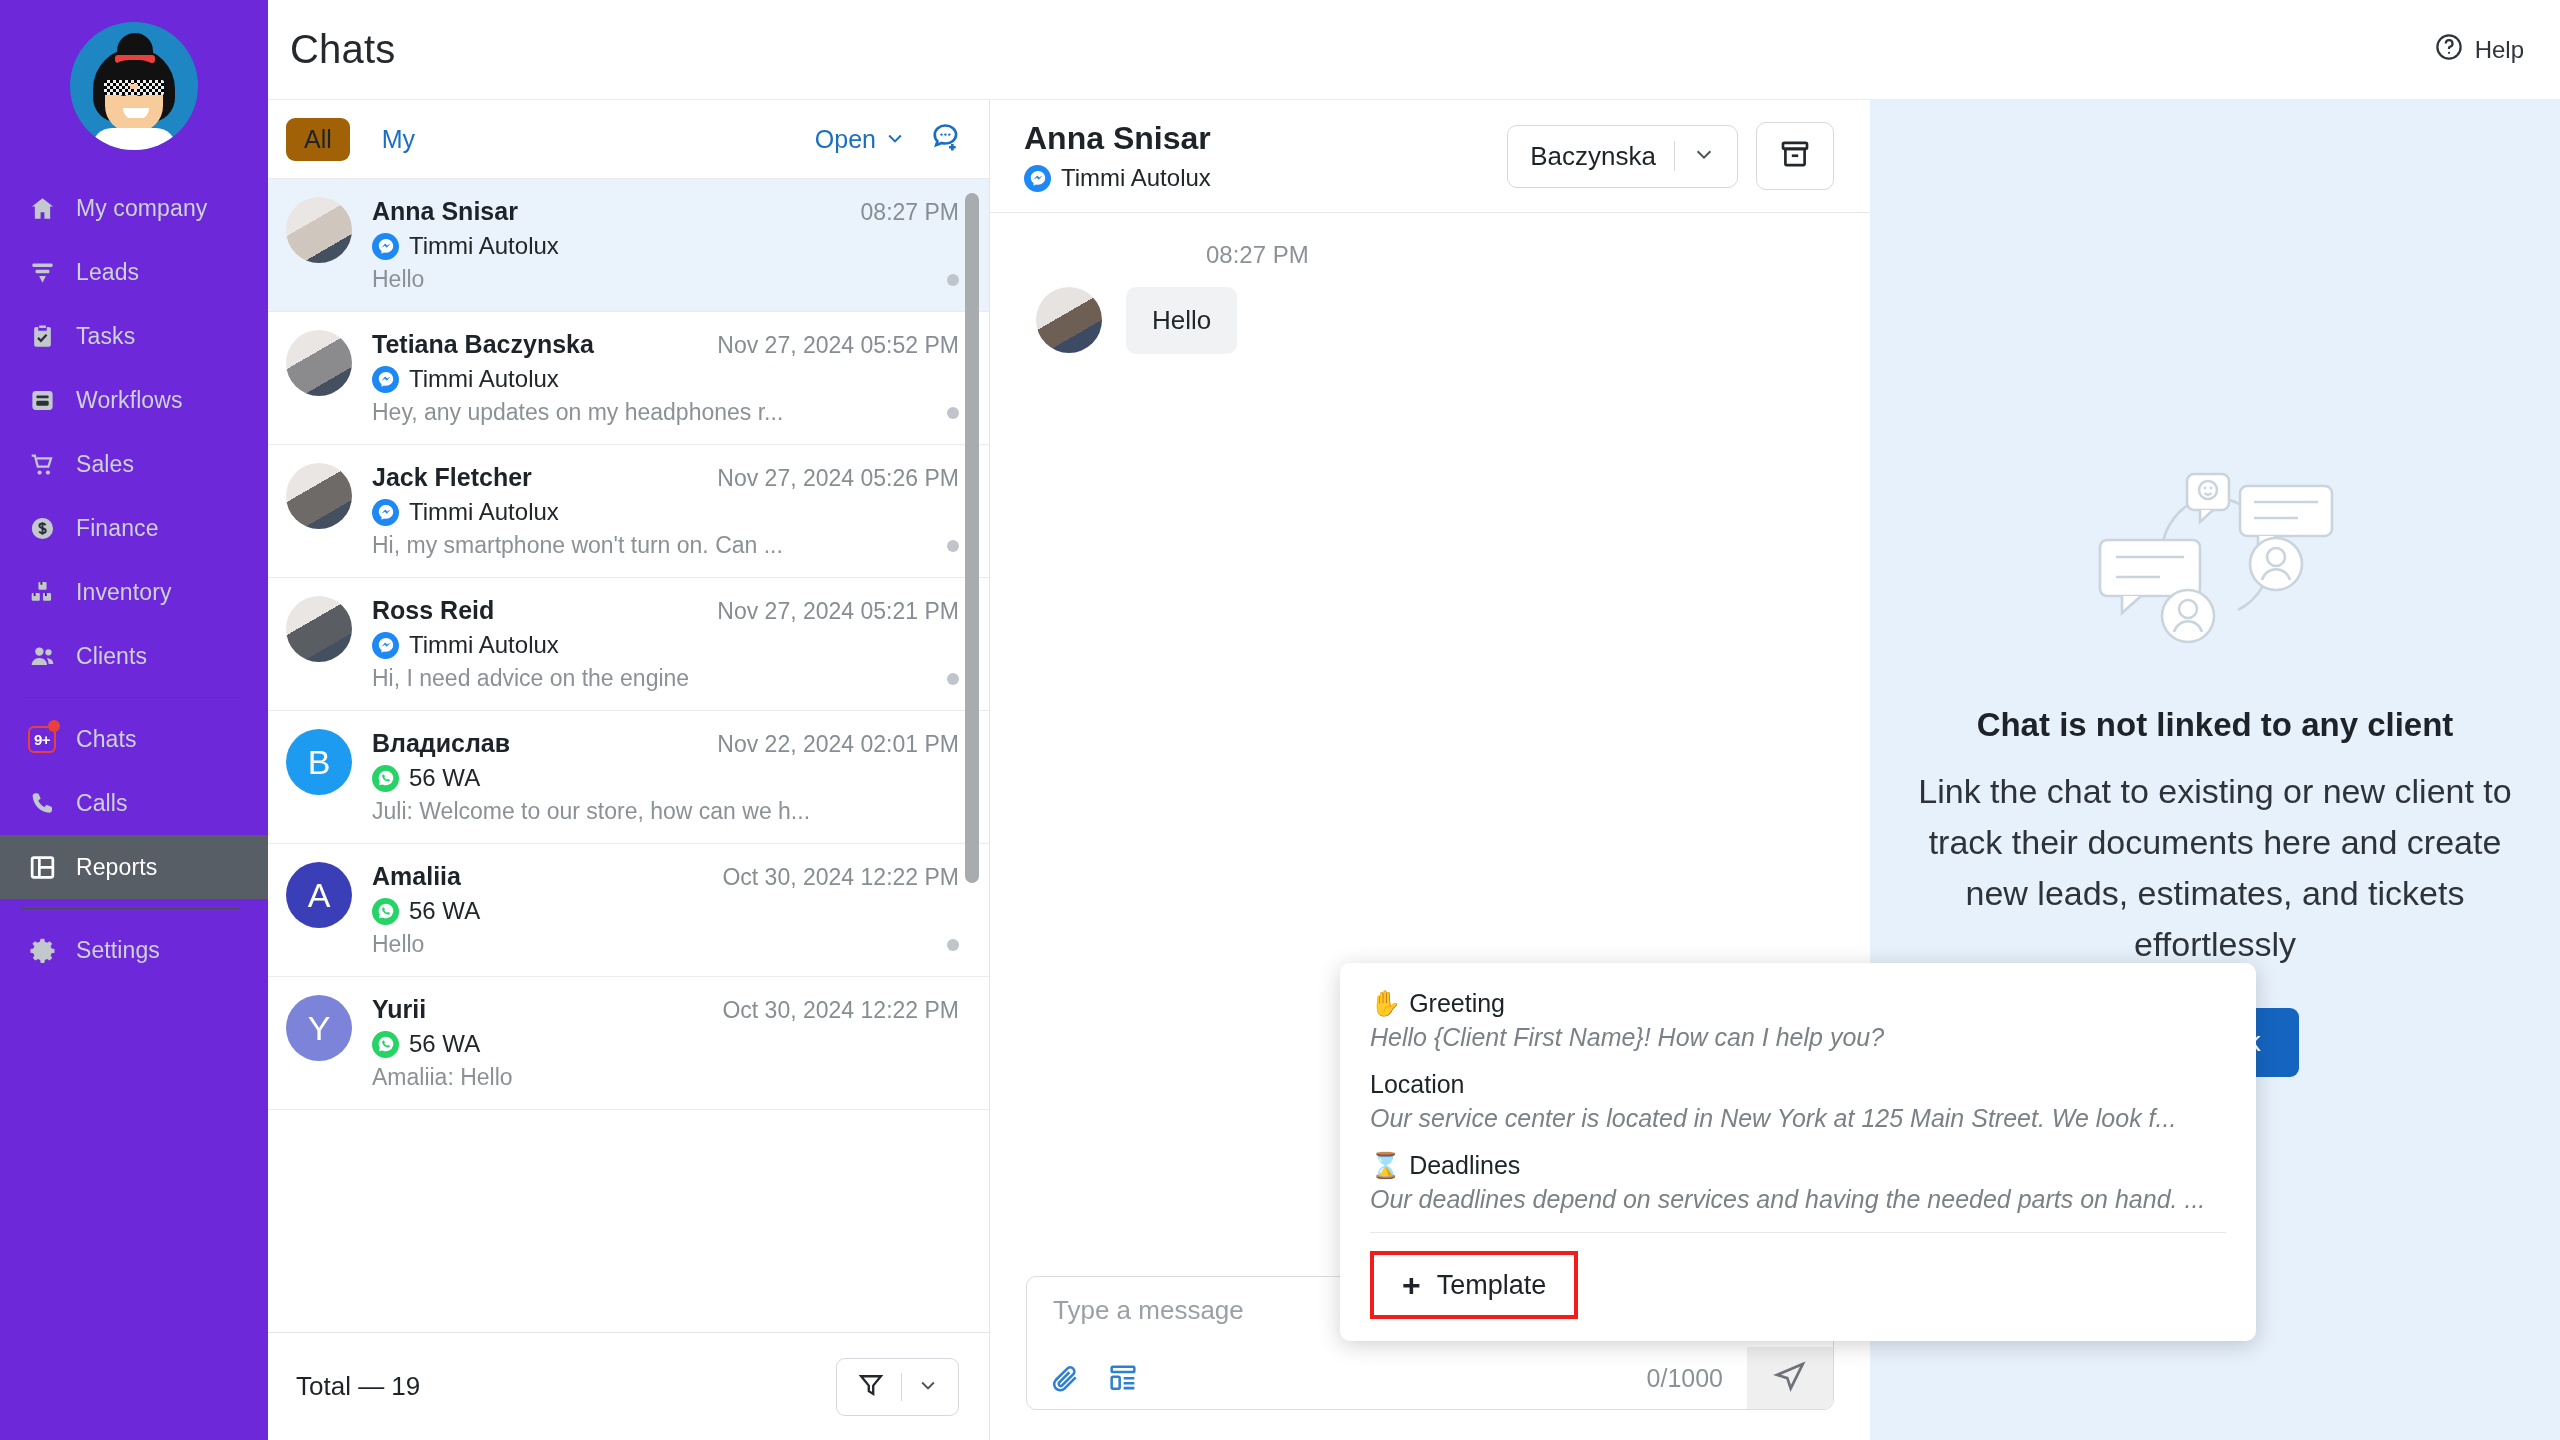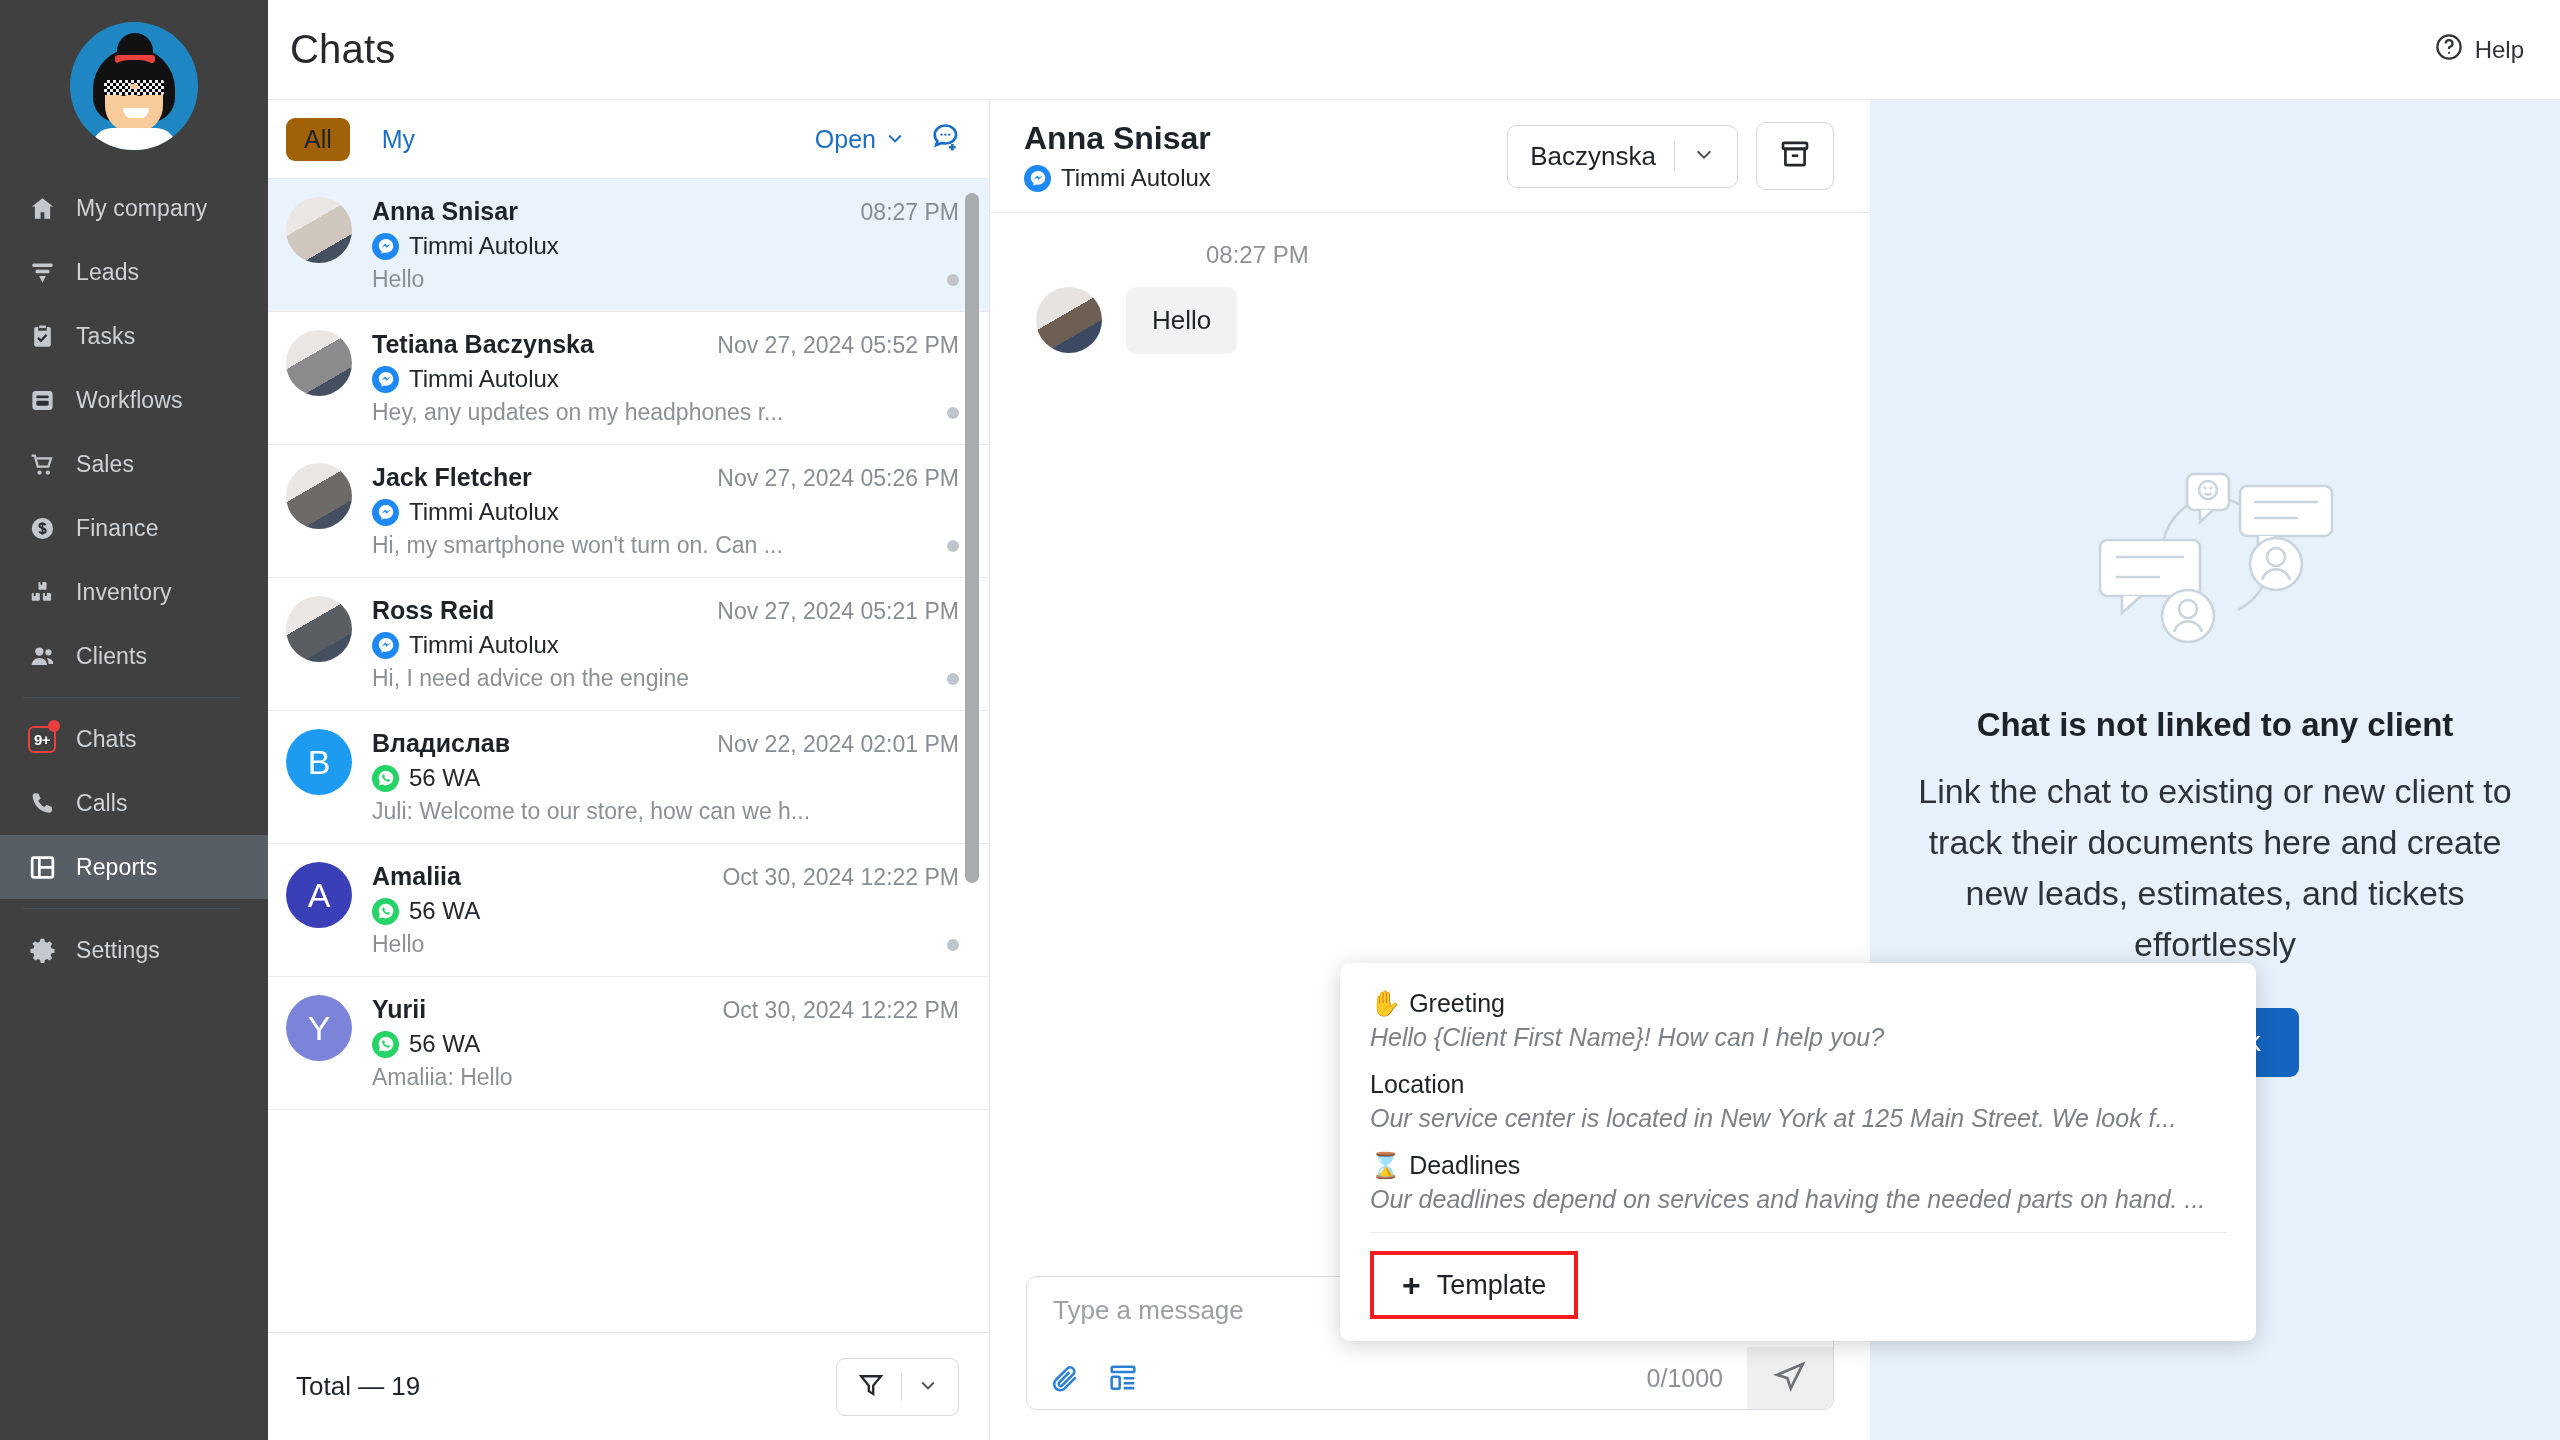--- a/index.html
+++ b/index.html
@@ -7,21 +7,21 @@
     width: 2560px; height: 1440px;
     font-family: "Liberation Sans", sans-serif;
     background: #ffffff;
     overflow: hidden;
   }
   .app { position: relative; width: 2560px; height: 1440px; display: flex; }
 
   
   .sidebar {
     width: 268px; height: 1440px;
-    background: #404040;
+    background: #6d28d9;
     flex: 0 0 268px;
     position: relative;
     overflow: hidden;
   }
   .avatar-wrap { display: flex; justify-content: center; padding-top: 22px; }
   .brand-avatar {
     width: 128px; height: 128px; border-radius: 50%;
     background: #1f86c4; position: relative; overflow: hidden;
   }
   .ba-hair { position:absolute; left:23px; top:26px; width:82px; height:74px;

